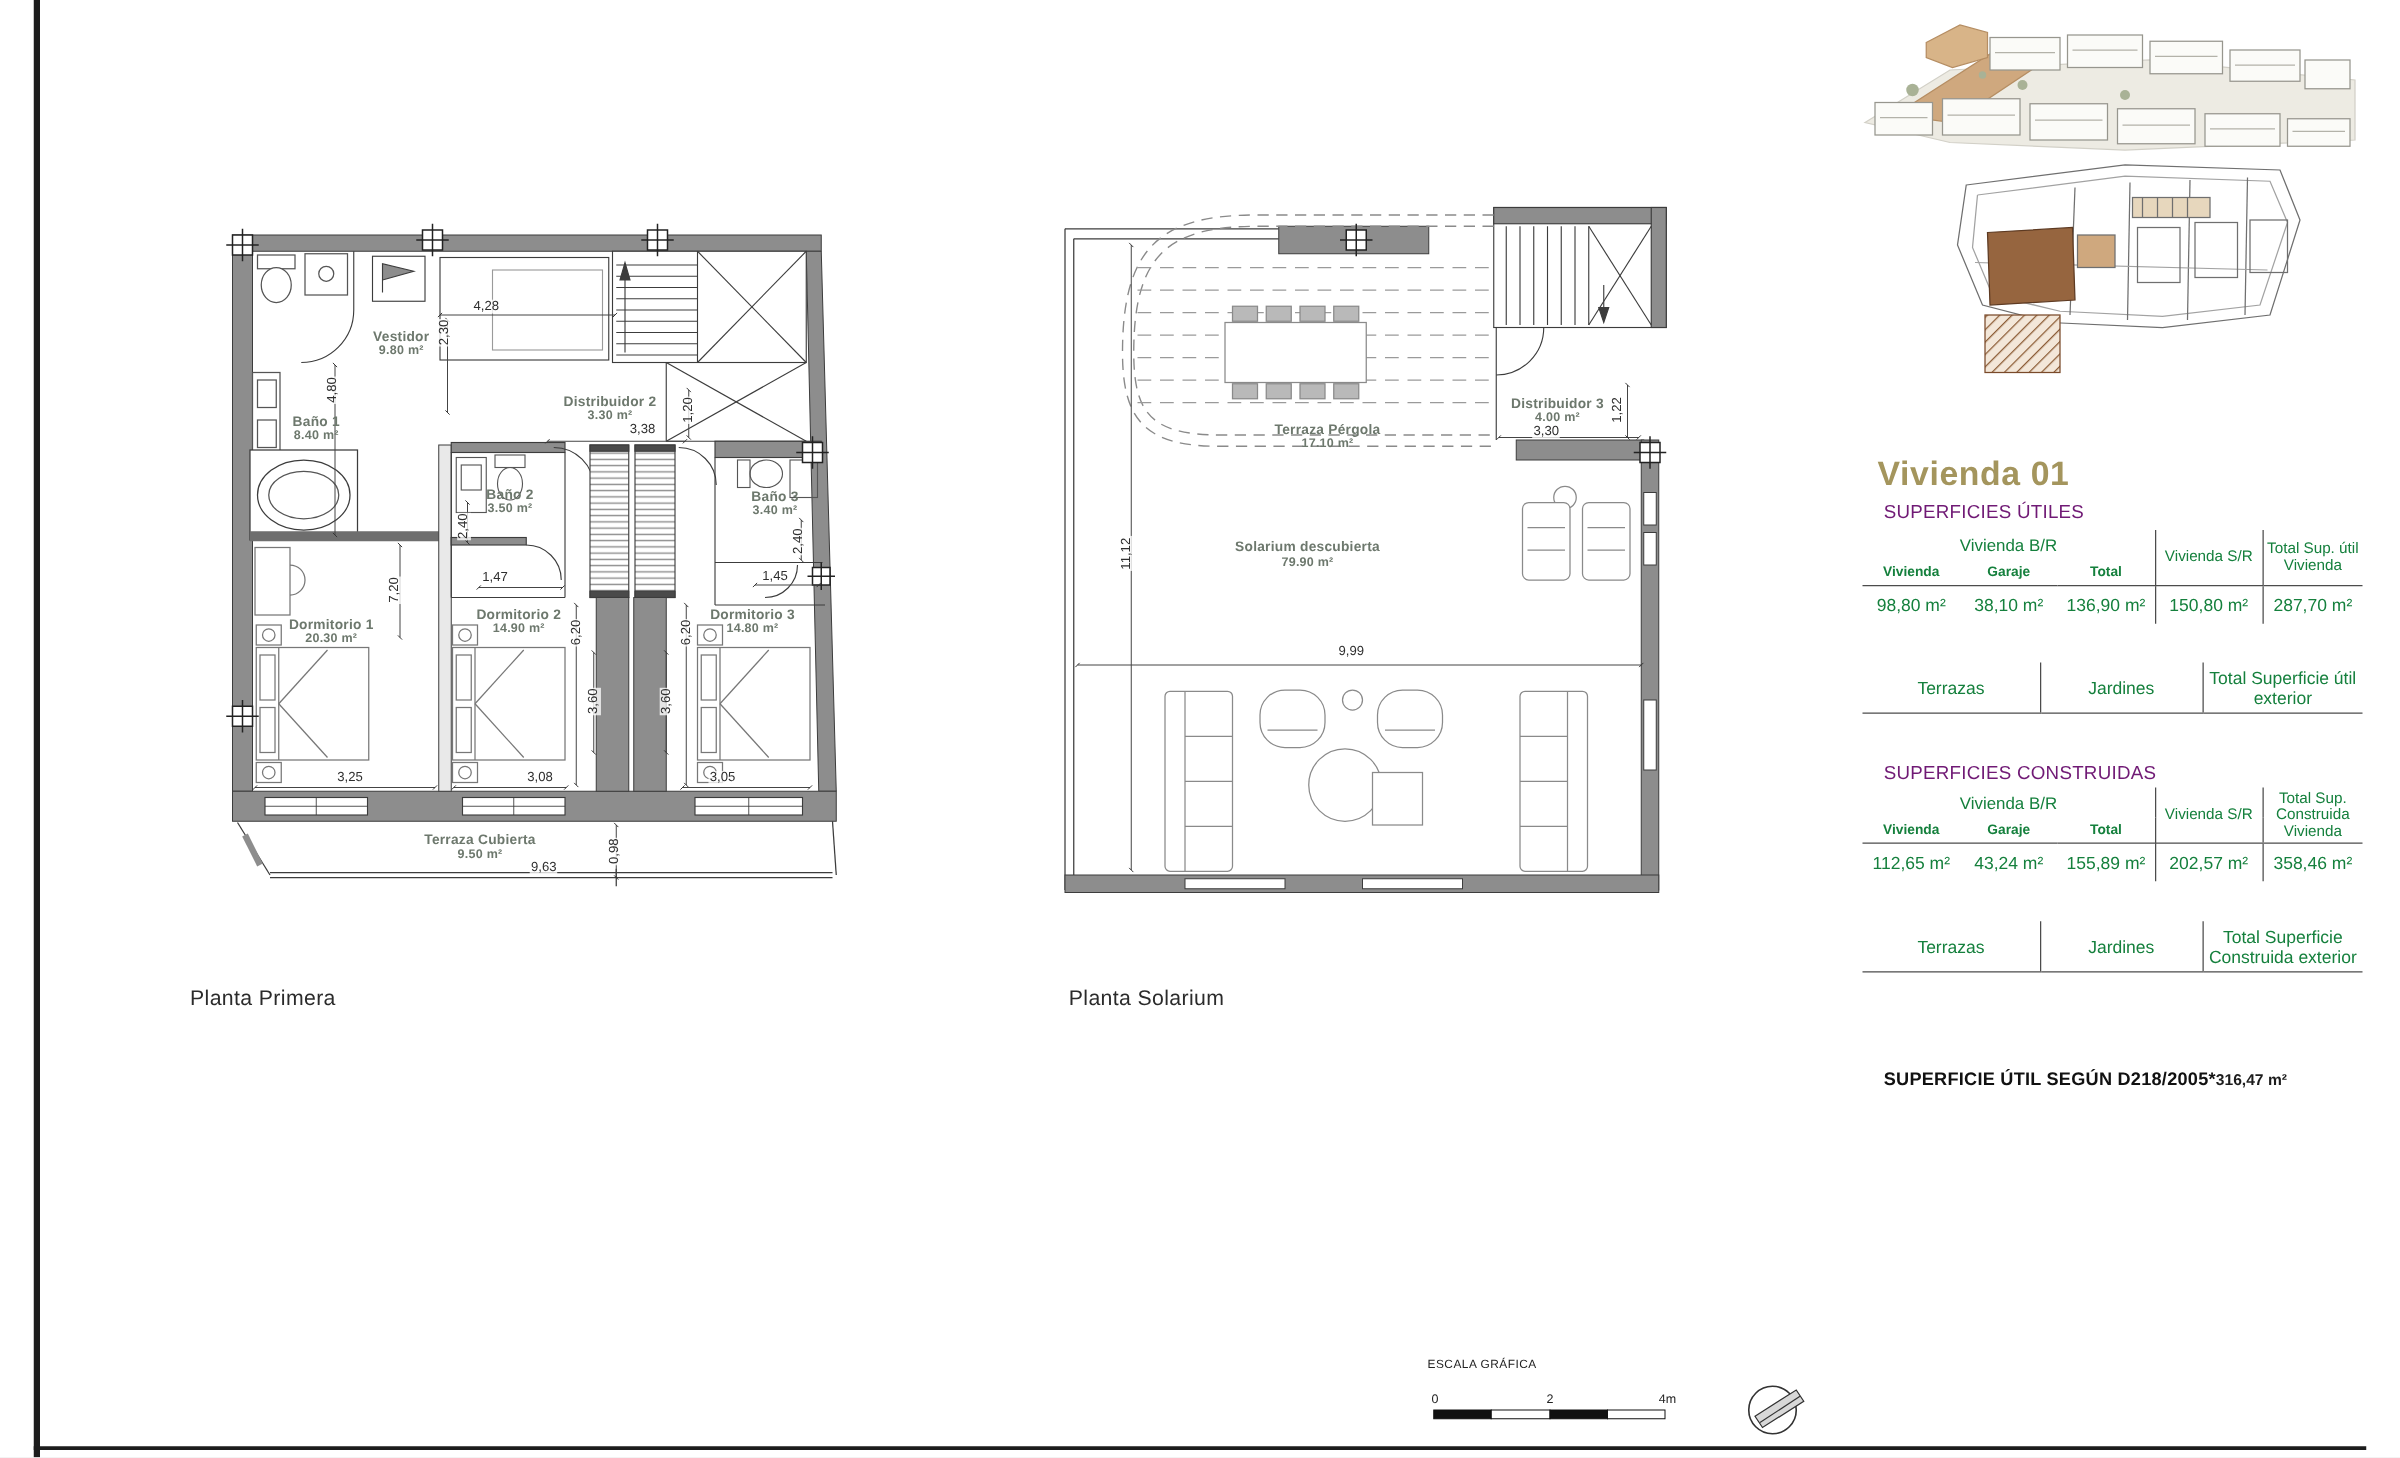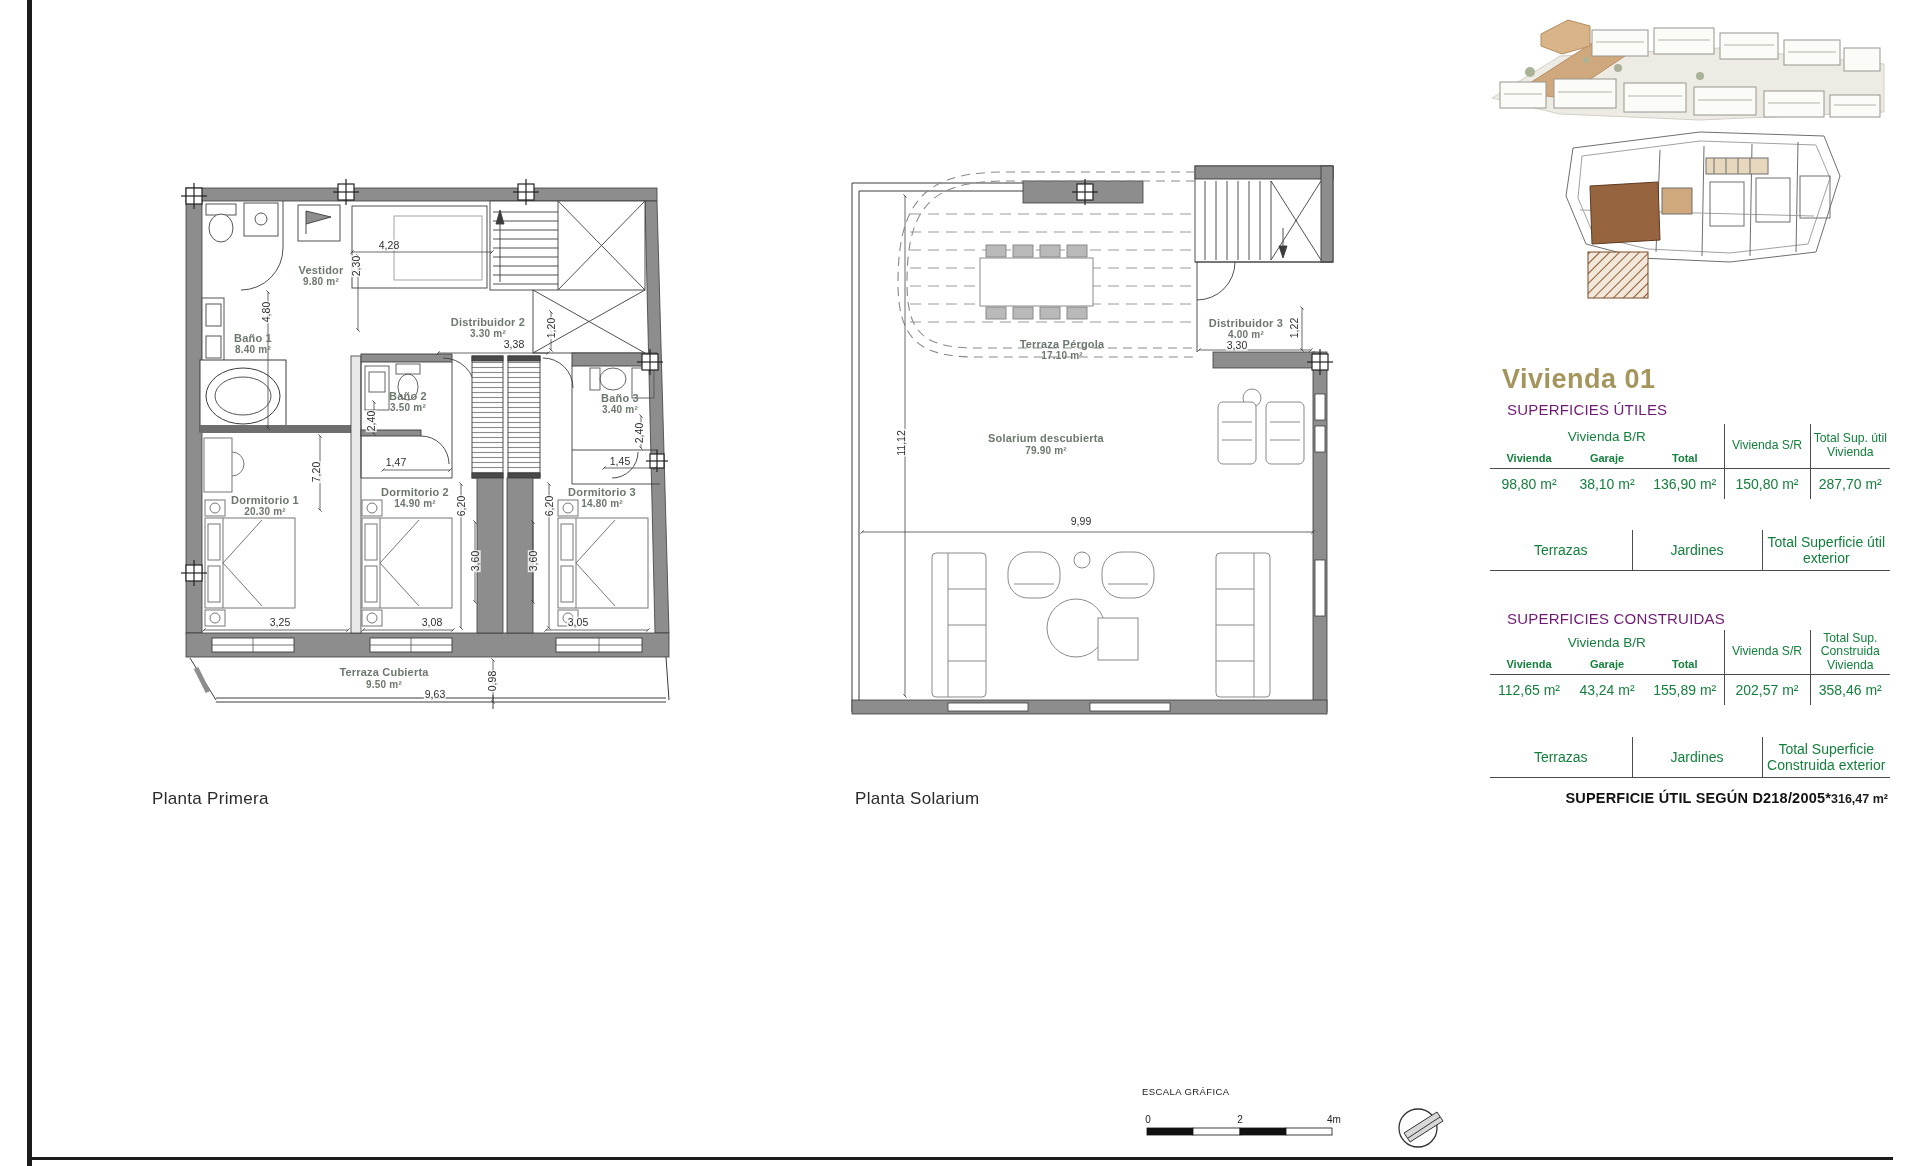--- a/index.html
+++ b/index.html
@@ -20,22 +20,22 @@
   .ptable{position:absolute;width:400px;border-collapse:collapse;table-layout:fixed;color:#15803d}
   .ptable td{text-align:center;vertical-align:middle;padding:0}
   .c78{width:78px}.c86{width:86px}.c80{width:80px}.c142{width:142px}.c130{width:130px}.c128{width:128px}
   .rg td{font-size:13.5px;height:24px}
   .rs td{font-size:11px;font-weight:bold;height:20px}
   .rh td{font-size:14px;height:40px;line-height:1.15}
   .rv td{font-size:14px;height:30px}
   .vs{border-left:1px solid #4c4c4c}
   .bl{border-bottom:1px solid #4c4c4c}
   .wrap{font-size:12.2px !important;line-height:1.12;font-weight:normal;padding:0 3px !important}
-  .sfooter{position:absolute;left:1507px;top:790px;width:381px;display:flex;
-           justify-content:flex-end;align-items:baseline}
+  .sfooter{position:absolute;left:1507px;top:856px;width:381px;display:flex;
+           justify-content:flex-start;align-items:baseline}
   .sfooter .flabel{font-size:14.5px;font-weight:bold;color:#111;letter-spacing:.2px}
   .sfooter .fvalue{font-size:12.5px;font-weight:bold;color:#1c1c1c}
   
   .scale-label{position:absolute;font-size:9.5px;color:#222;letter-spacing:.4px}
   .tick{position:absolute;transform:translateX(-50%);font-size:10px;color:#222}
 </style>
 </head>
 <body>
 
 <div class="sheet">

